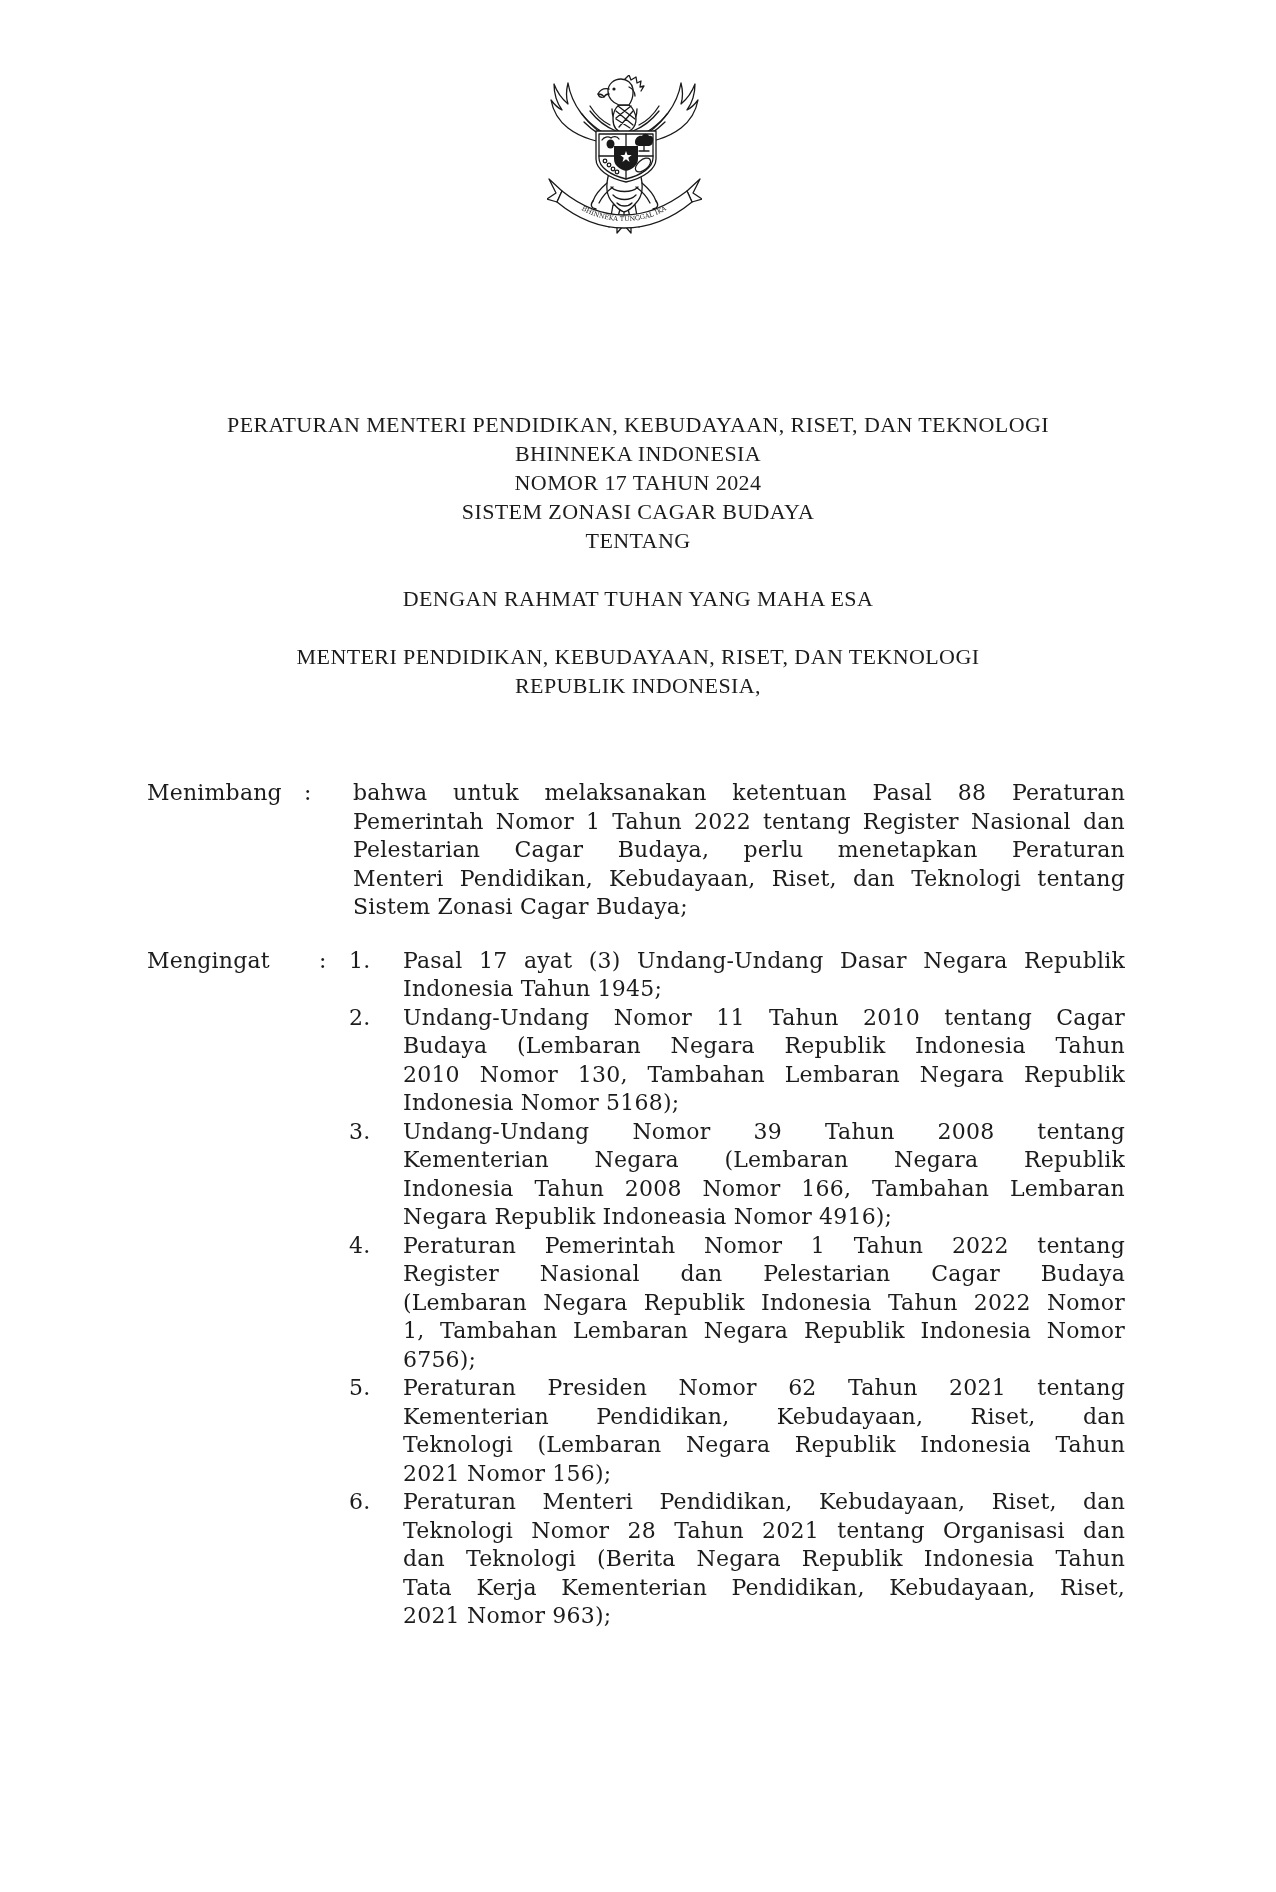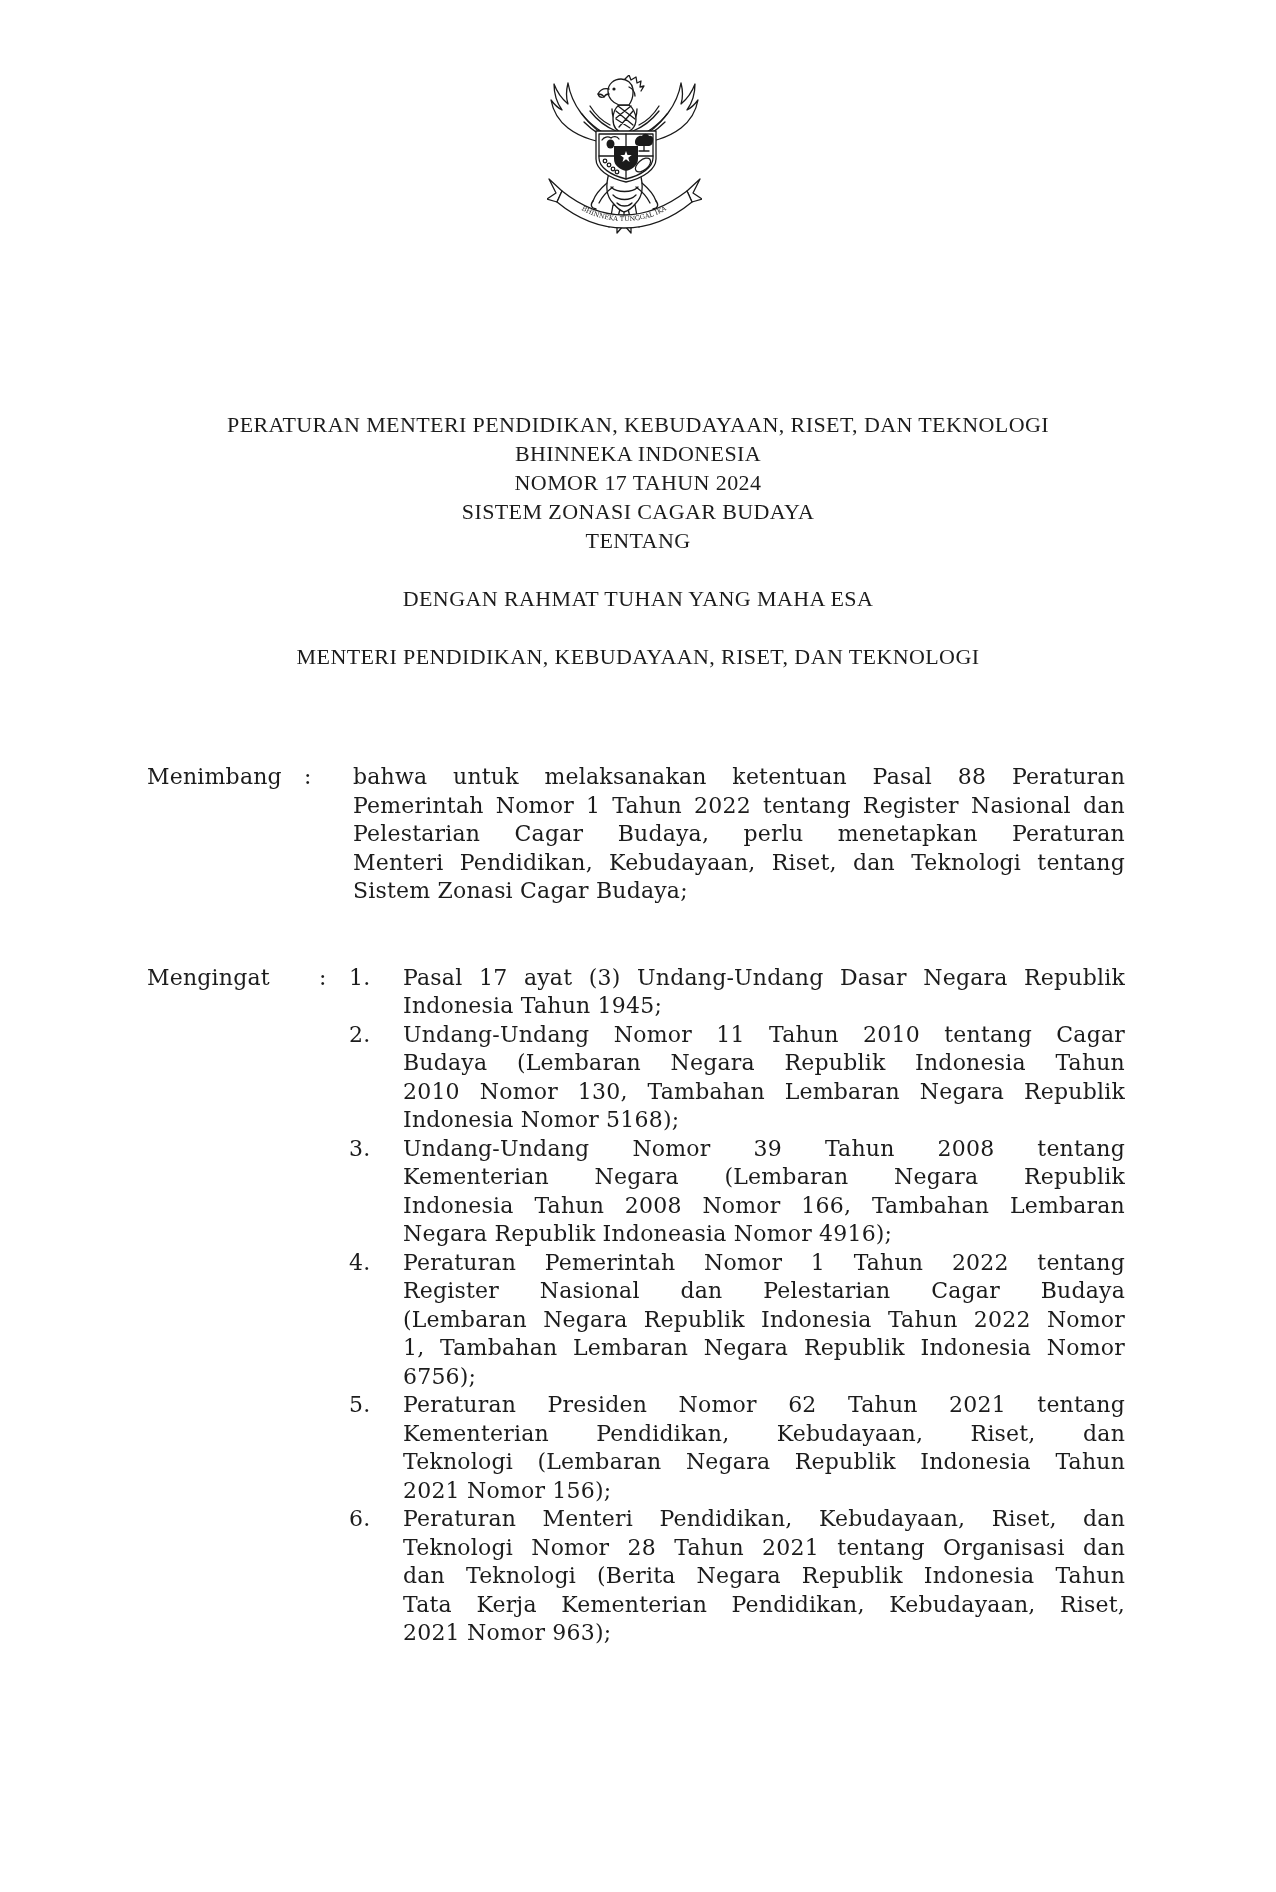--- a/index.html
+++ b/index.html
@@ -16,22 +16,22 @@
     position:absolute;left:0;right:0;top:410px;
     text-align:center;
     font-size:22px;line-height:29px;letter-spacing:0.4px;font-family:Liberation Serif, serif;
   }
   .title-line{height:29px;}
   .title-gap{height:29px;}
   .sections{
     position:absolute;left:147px;top:763px;width:978px;
     font-size:22px;line-height:28.5px;letter-spacing:0.2px;
   }
-  .sec-row{display:grid;grid-template-columns:157px 45px 1fr;}
-  .sec-row.mengingat{margin-top:58px;}
+  .sec-row{display:grid;grid-template-columns:157px 45px 1fr;margin-top:16px;}
+  .sec-row.mengingat{margin-top:25px;}
   .sec-label{text-align:left;}
   .sec-colon{text-align:left;}
   .sec-row.mengingat .sec-colon{padding-left:15px;}
   .menimbang-body{padding-left:4px;}
   .tline{text-align:justify;text-align-last:justify;white-space:normal;}
   .tline-last{text-align-last:left;}
   .item{display:grid;grid-template-columns:54px 1fr;}
   .item-num{text-align:left;}
 </style>
 </head>
@@ -112,20 +112,21 @@
   <div class="title-block">
     <div class="title-line">PERATURAN MENTERI PENDIDIKAN, KEBUDAYAAN, RISET, DAN TEKNOLOGI</div>
     <div class="title-line">BHINNEKA INDONESIA</div>
     <div class="title-line">NOMOR 17 TAHUN 2024</div>
     <div class="title-line">SISTEM ZONASI CAGAR BUDAYA</div>
     <div class="title-line">TENTANG</div>
     <div class="title-gap"></div>
     <div class="title-line">DENGAN RAHMAT TUHAN YANG MAHA ESA</div>
     <div class="title-gap"></div>
     <div class="title-line">MENTERI PENDIDIKAN, KEBUDAYAAN, RISET, DAN TEKNOLOGI</div>
+    <div class="title-line">REPUBLIK INDONESIA,</div>
   </div>
 
   <div class="sections">
 
     <div class="sec-row menimbang">
       <div class="sec-label">Menimbang</div>
       <div class="sec-colon">:</div>
       <div class="menimbang-body">
           <div class="tline">bahwa untuk melaksanakan ketentuan Pasal 88 Peraturan</div>
           <div class="tline">Pemerintah Nomor 1 Tahun 2022 tentang Register Nasional dan</div>

